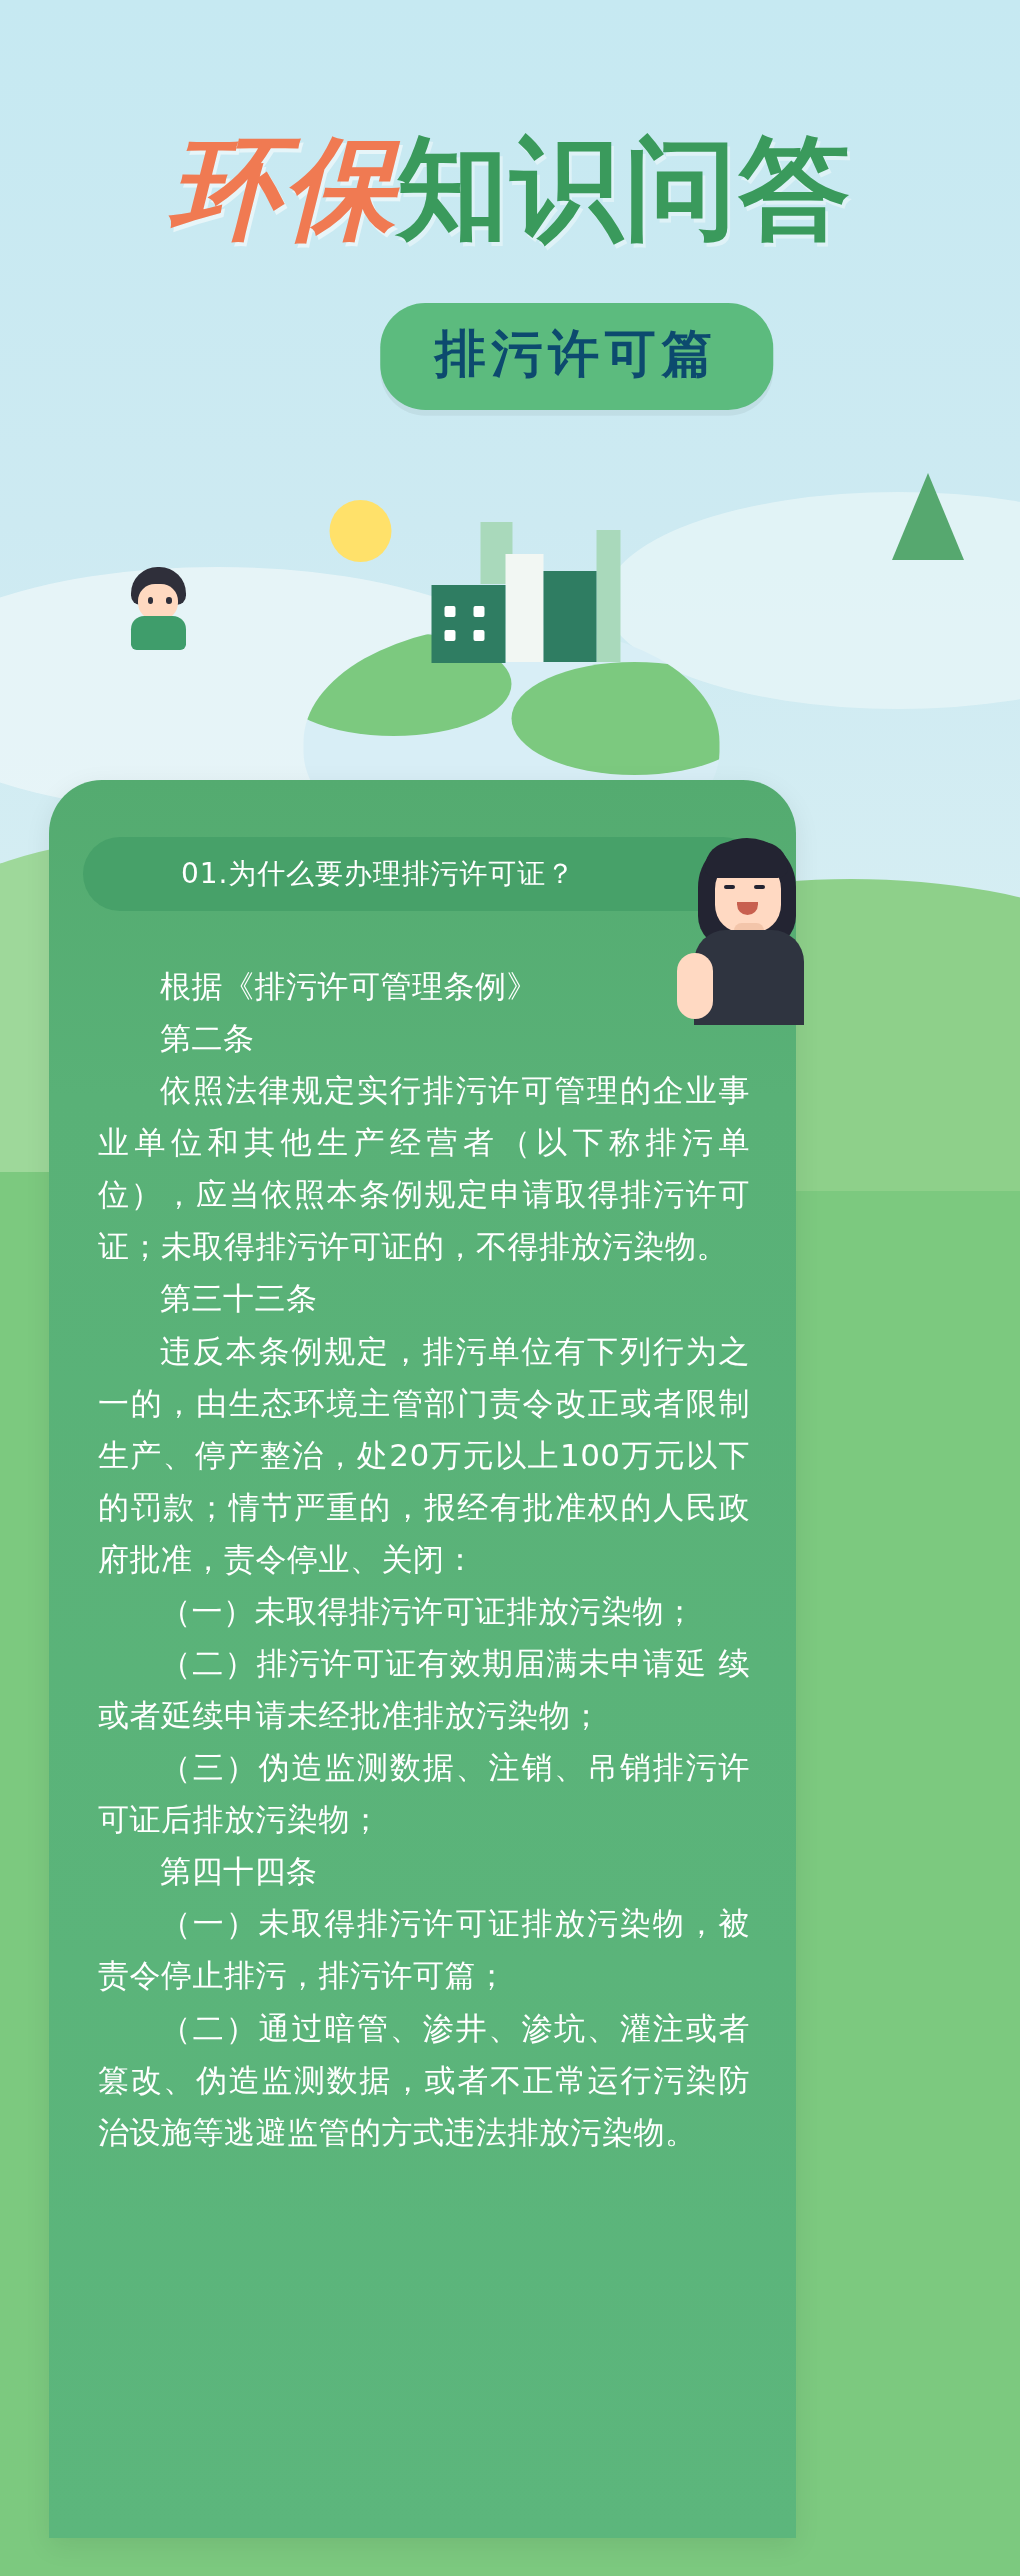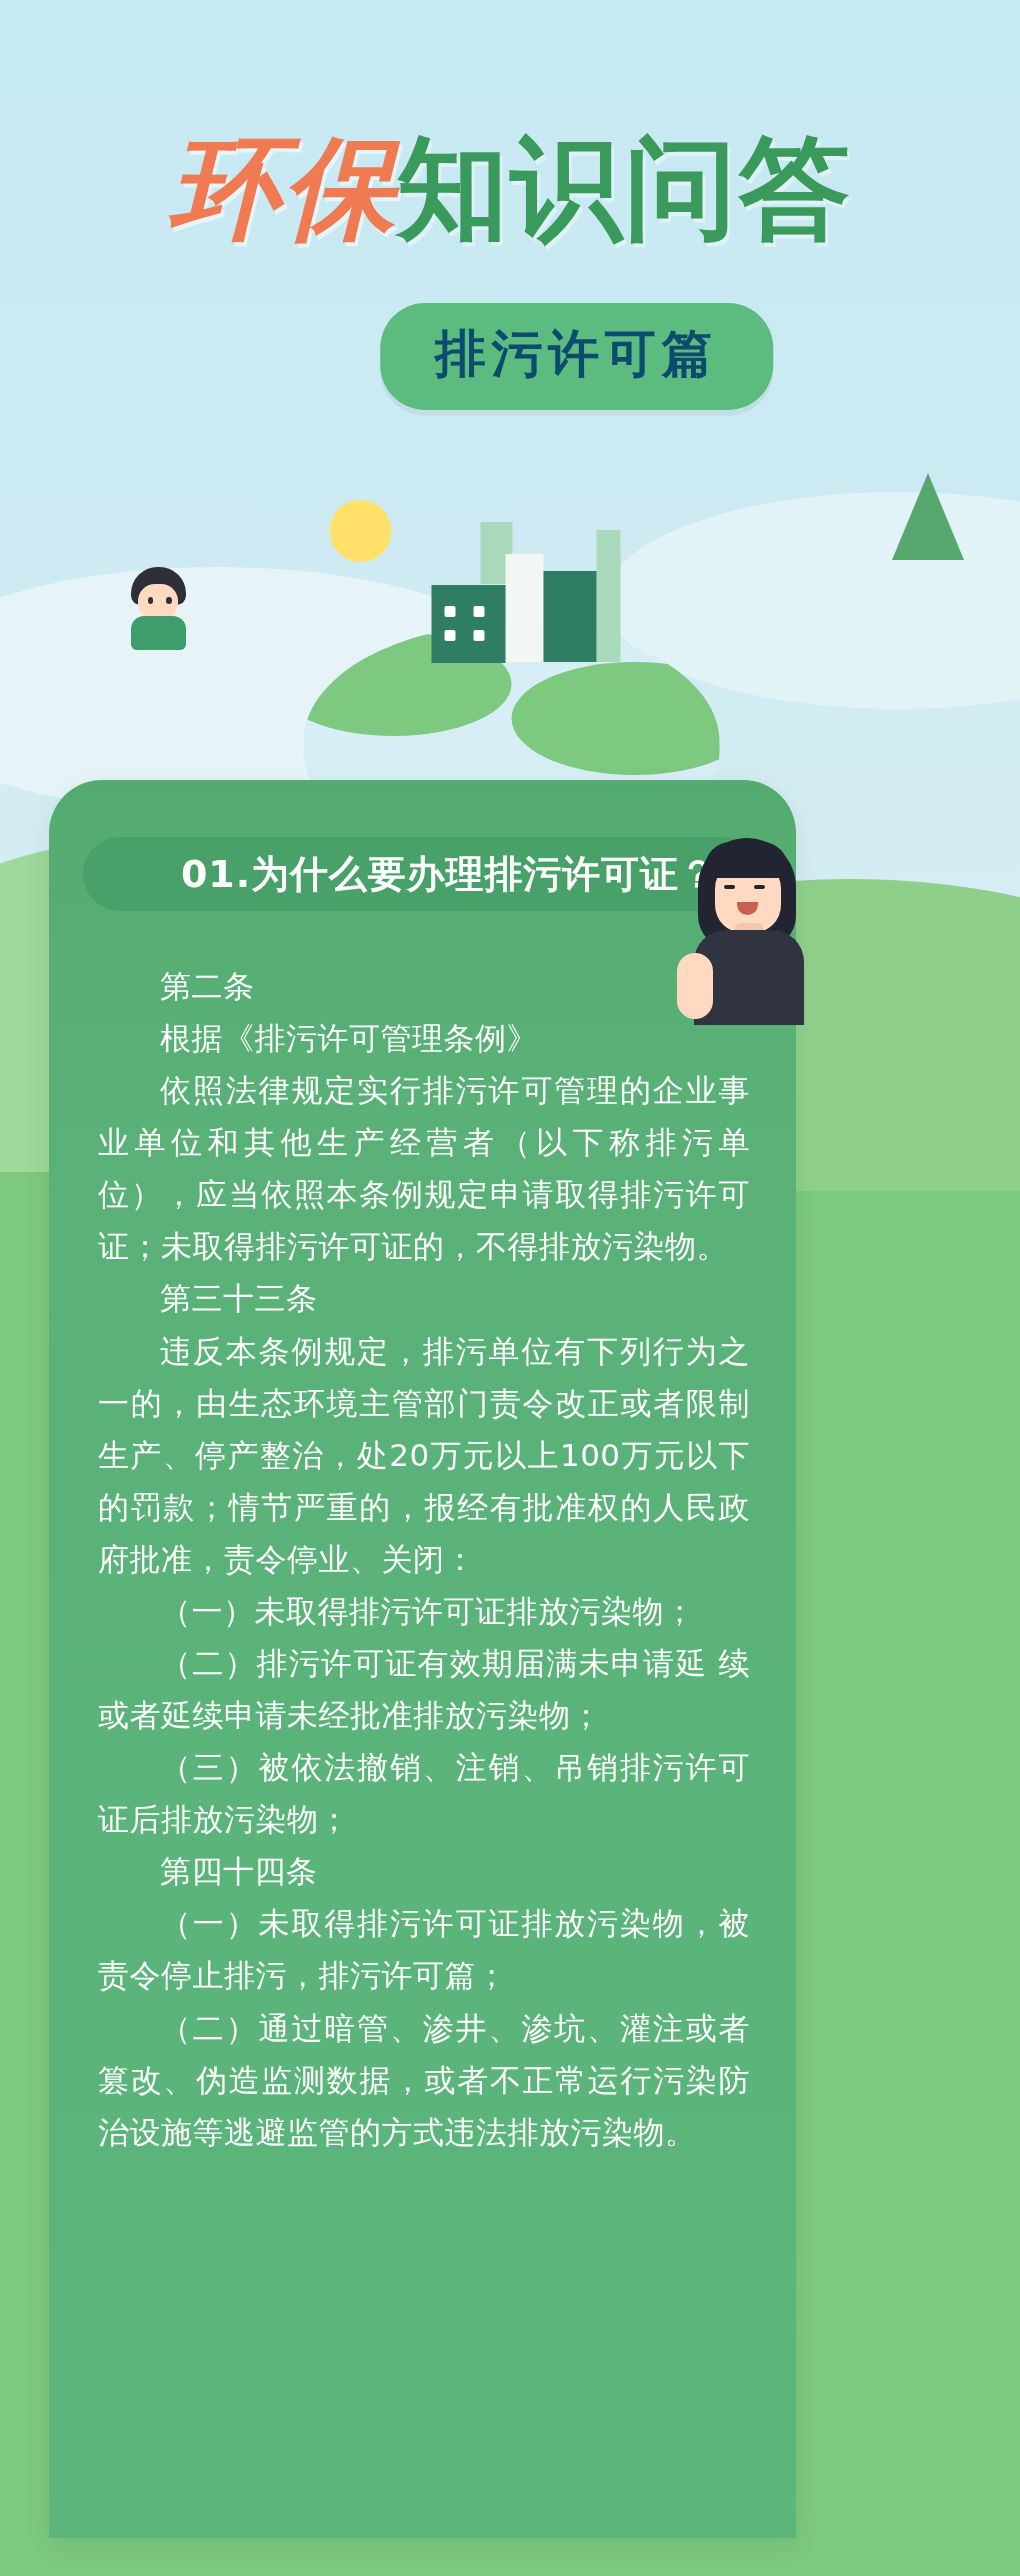--- a/index.html
+++ b/index.html
@@ -201,22 +201,22 @@
     top: 57px;
     width: 677px;
     height: 74px;
     background: #47a169;
     border-radius: 38px;
     display: flex;
     align-items: center;
   }
   .q-pill-text {
     color: #ffffff;
-    font-size: 38px;
-    font-weight: bold;
+    font-size: 28px;
+    font-weight: normal;
     letter-spacing: 0.9px;
     padding-left: 98px;
     font-family: "DejaVu Sans", sans-serif;
     white-space: nowrap;
   }
   .q-avatar {
     position: absolute;
     left: 123px;
     top: 567px;
     width: 72px;
@@ -387,28 +387,28 @@
   </div>
   <div class="tree-deco"></div>
 
   <div class="card">
 
     <div class="q-pill">
       <div class="q-pill-text">01.为什么要办理排污许可证？</div>
     </div>
 
     <div class="body-text">
+      <p class="ind1">根据《排污许可管理条例》</p>
       <p class="ind1">第二条</p>
-      <p class="ind1">根据《排污许可管理条例》</p>
       <p class="ind2">依照法律规定实行排污许可管理的企业事业单位和其他生产经营者（以下称排污单位），应当依照本条例规定申请取得排污许可证；未取得排污许可证的，不得排放污染物。</p>
       <p class="ind1">第三十三条</p>
       <p class="ind2">违反本条例规定，排污单位有下列行为之一的，由生态环境主管部门责令改正或者限制生产、停产整治，处20万元以上100万元以下的罚款；情节严重的，报经有批准权的人民政府批准，责令停业、关闭：</p>
       <p class="ind2">（一）未取得排污许可证排放污染物；</p>
       <p class="ind2">（二）排污许可证有效期届满未申请延 续或者延续申请未经批准排放污染物；</p>
-      <p class="ind2">（三）被依法撤销、注销、吊销排污许可证后排放污染物；</p>
+      <p class="ind2">（三）伪造监测数据、注销、吊销排污许可证后排放污染物；</p>
       <p class="ind1">第四十四条</p>
       <p class="ind2">（一）未取得排污许可证排放污染物，被责令停止排污，排污许可篇；</p>
       <p class="ind2">（二）通过暗管、渗井、渗坑、灌注或者篡改、伪造监测数据，或者不正常运行污染防治设施等逃避监管的方式违法排放污染物。</p>
     </div>
 
     <div class="watermark"></div>
   </div>
 
   <div class="q-avatar">
     <div class="hair"></div>

